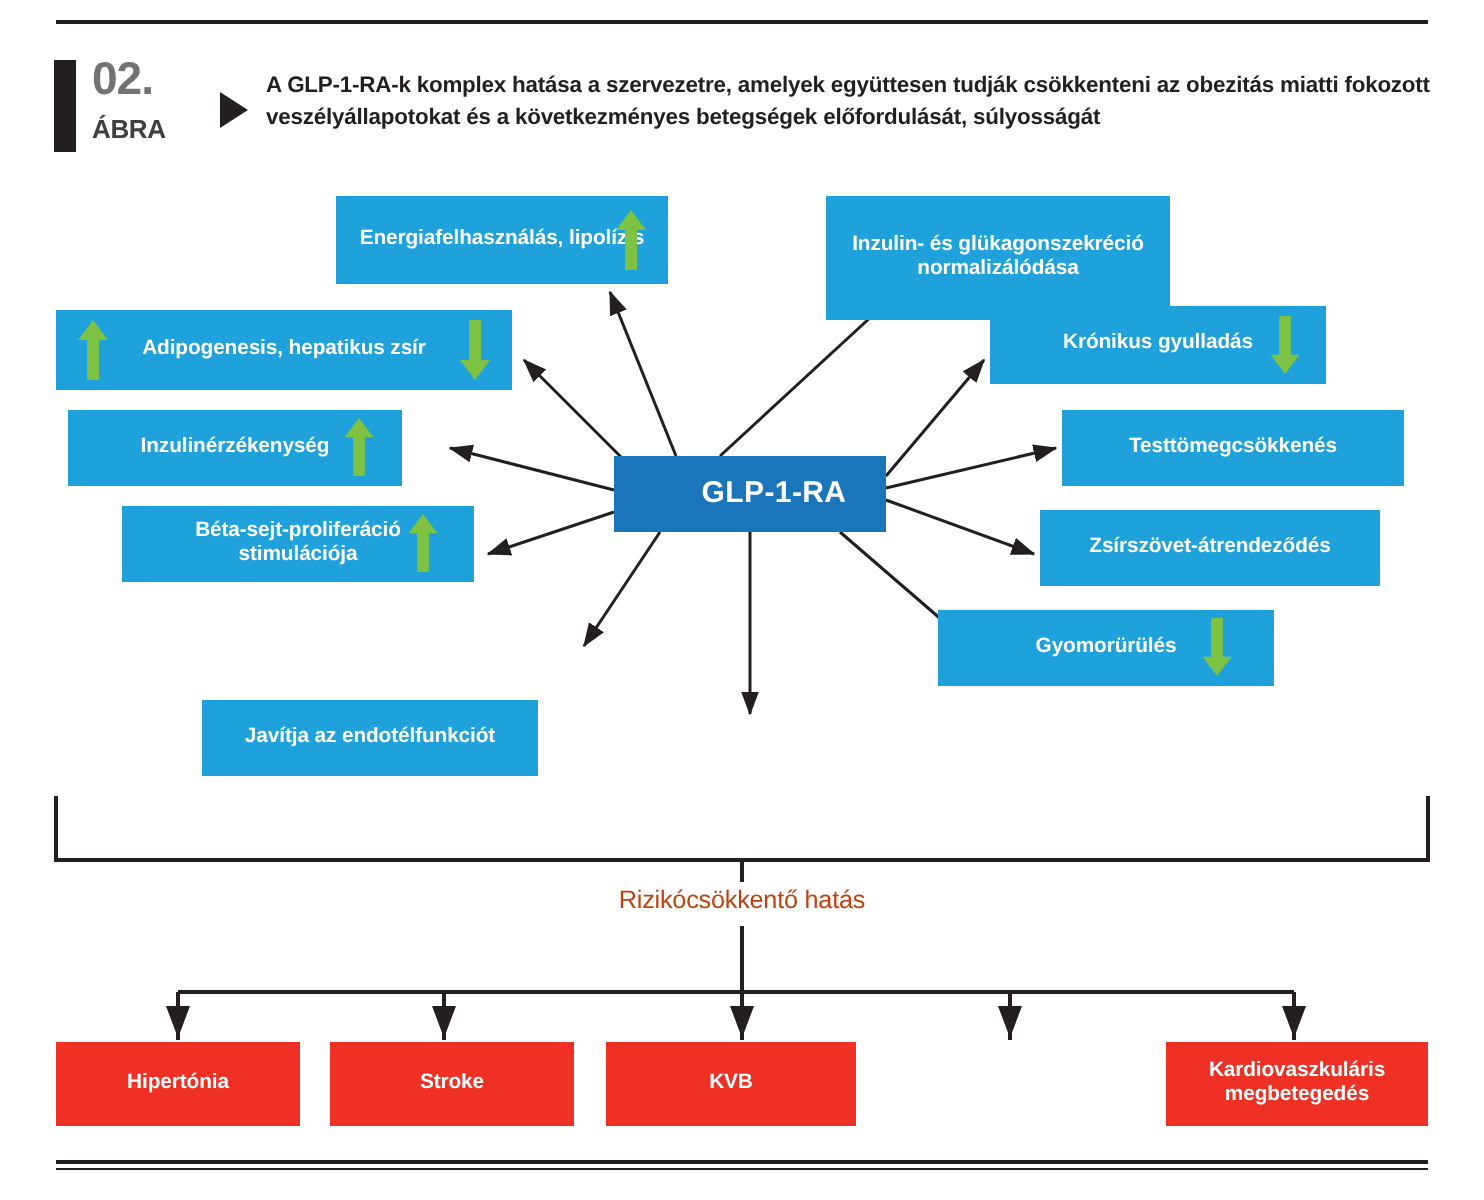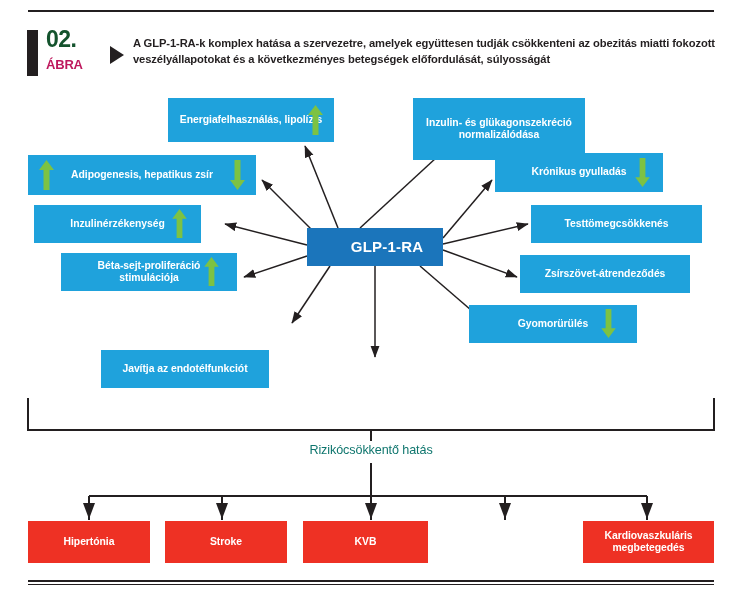--- a/index.html
+++ b/index.html
@@ -12,26 +12,26 @@
   }
   #stage{position:relative;width:742px;height:600px;}
 
   
   .fig-bar{
     position:absolute;left:27px;top:30px;width:11px;height:46px;
     background:#231f20;
   }
   .fig-num{
     position:absolute;left:46px;top:28px;width:58px;
-    font-weight:bold;color:#14532d;
+    font-weight:bold;color:#737373;
     font-size:23px;line-height:23px;letter-spacing:-.5px;
   }
   .fig-word{
     position:absolute;left:46px;top:58px;width:60px;
-    font-weight:bold;color:#be185d;
+    font-weight:bold;color:#404040;
     font-size:13px;line-height:13px;letter-spacing:-.2px;
   }
   .fig-tri{
     position:absolute;left:110px;top:46px;
     width:0;height:0;
     border-top:9px solid transparent;
     border-bottom:9px solid transparent;
     border-left:14px solid #231f20;
   }
   .fig-caption{
@@ -61,21 +61,21 @@
     position:absolute;width:15px;height:30px;
   }
   .garrow svg{display:block;}
 
   
   #lines{position:absolute;left:0;top:0;width:742px;height:600px;
          pointer-events:none;}
 
   .riz-label{
     position:absolute;left:0;top:443px;width:742px;text-align:center;
-    font-size:12.6px;color:#0f766e;font-weight:normal;
+    font-size:12.6px;color:#c2410c;font-weight:normal;
     letter-spacing:-.1px;
   }
   .rule{
     position:absolute;left:28px;width:686px;background:#231f20;
   }
   .rule.top{top:10px;height:2px;}
   .rule.bot1{top:580px;height:2px;}
   .rule.bot2{top:584px;height:1px;}
 </style>
 </head>

